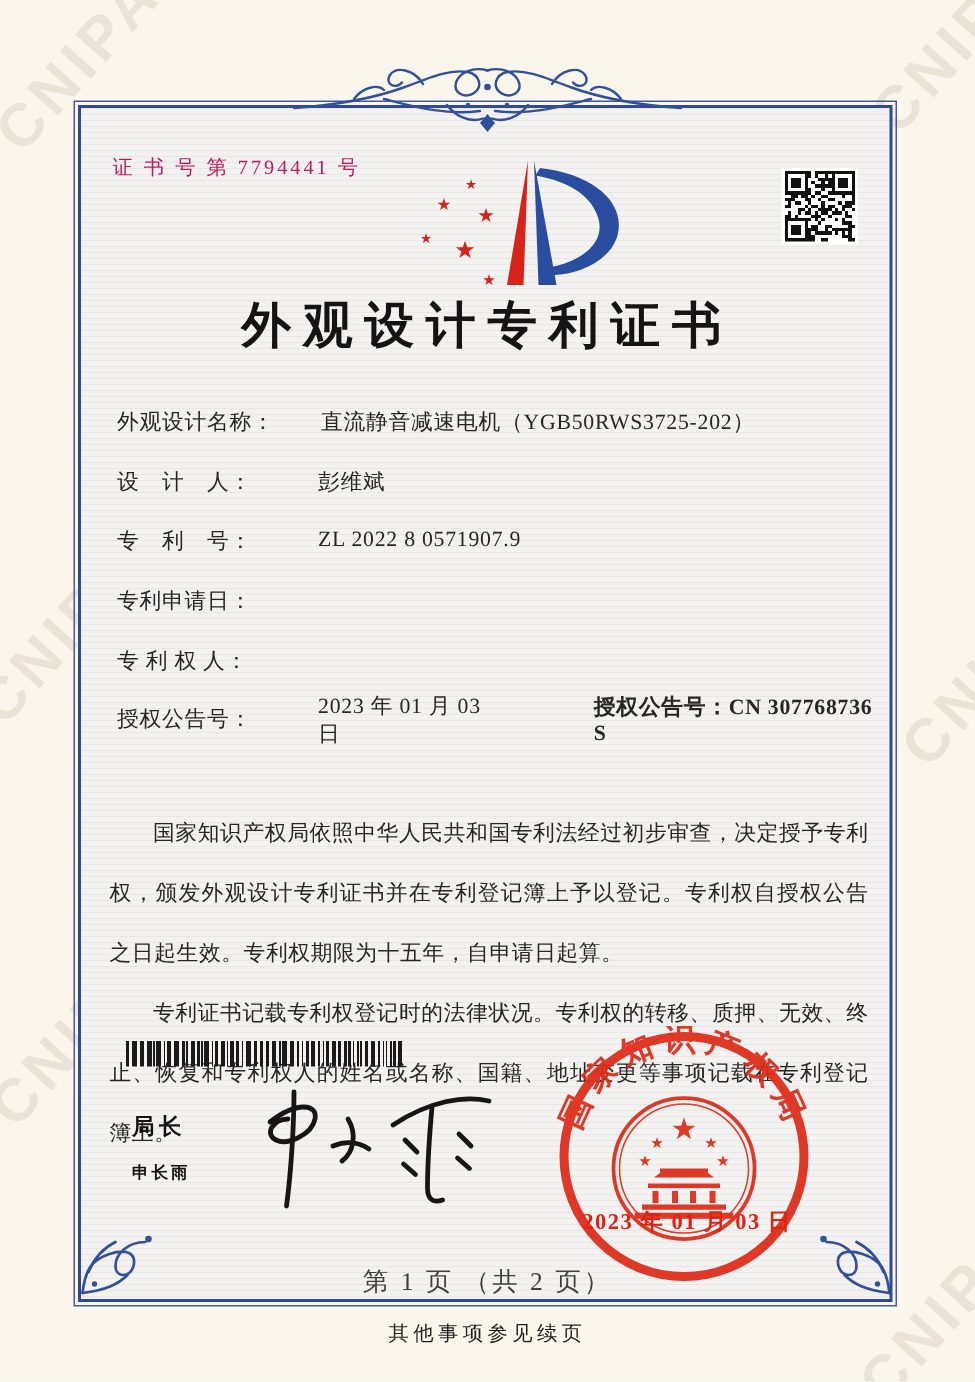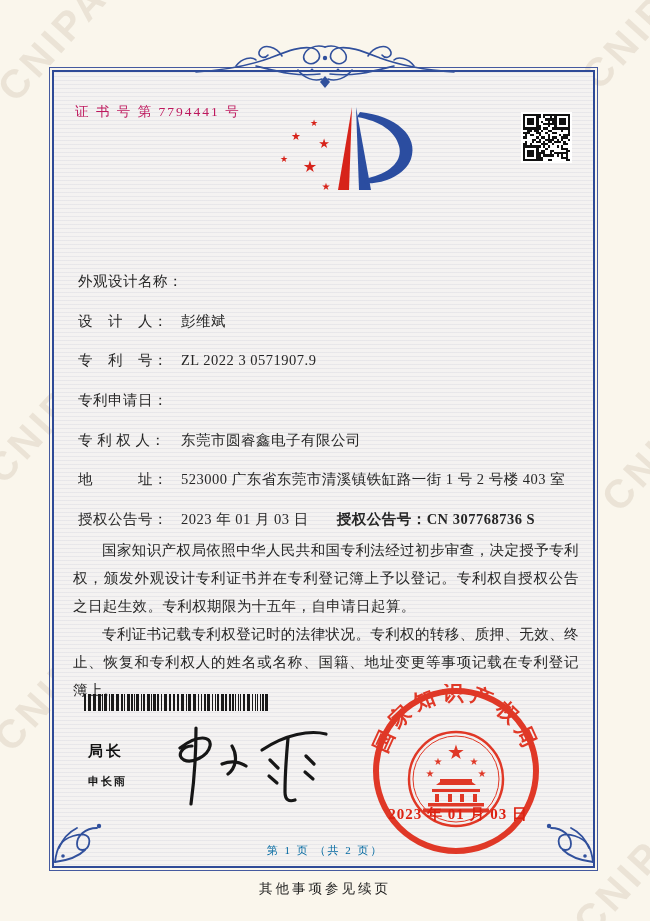--- a/index.html
+++ b/index.html
@@ -34,26 +34,26 @@
     position:absolute;left:75px;top:103px;font-size:13.5px;
     letter-spacing:2px;color:#be185d;
   }
   .logo{position:absolute;left:268px;top:102px;width:165px;height:92px;}
   .qr{position:absolute;left:521px;top:112px;width:47px;height:47px;background:#fff;padding:2px;}
   .doc-title{
     position:absolute;left:0;right:0;top:195px;text-align:center;
     font-size:33px;font-weight:700;letter-spacing:8px;color:#141414;
   }
   .fields{position:absolute;left:78px;top:262px;right:60px;}
-  .field-row{height:39.6px;display:flex;align-items:center;font-size:14.5px;letter-spacing:0.5px;}
+  .field-row{height:39.6px;display:flex;align-items:center;font-size:14.5px;letter-spacing:0.5px;gap:31px;}
   .flabel{display:inline-block;min-width:103px;}
   .grant-extra{margin-left:28px;font-weight:bold;}
   .paras{
     position:absolute;left:73px;top:536px;width:506px;
-    font-size:14.5px;line-height:28px;text-align:justify;color:#262626;
+    font-size:14.5px;line-height:40px;text-align:justify;color:#262626;
   }
   .paras p{margin:0;text-indent:2em;letter-spacing:0.4px;}
   .barcode{position:absolute;left:84px;top:694px;width:186px;height:17px;}
   .issuer-title{
     position:absolute;left:88px;top:742px;
     font-family:"Liberation Sans","DejaVu Sans",sans-serif;
     font-size:15px;font-weight:600;letter-spacing:3px;color:#141414;text-align:right;
   }
   .issuer-name{
     position:absolute;left:88px;top:774px;
@@ -61,21 +61,21 @@
     font-size:11px;font-weight:600;letter-spacing:2px;color:#141414;
   }
   .signature{position:absolute;left:158px;top:720px;width:190px;height:98px;}
   .seal{position:absolute;left:369px;top:684px;width:174px;height:174px;opacity:0.93;}
   .seal-date{
     position:absolute;left:378px;top:805px;width:160px;text-align:center;
     font-size:15px;font-weight:700;letter-spacing:1px;color:#dd2212;z-index:3;
   }
   .page-info{
     position:absolute;left:0;right:0;top:843px;text-align:center;
-    font-size:11px;letter-spacing:2px;color:#0369a1;
+    font-size:17px;letter-spacing:2px;color:#404040;
   }
   .cont-note{
     position:absolute;left:0;right:0;top:880px;text-align:center;
     font-size:13.5px;letter-spacing:3px;color:#1e1e1e;
   }
   .ornament-top{position:absolute;left:194px;top:36px;width:262px;height:54px;}
   .corner{position:absolute;width:58px;height:58px;}
   .corner.bl{left:51px;top:808px;}
   .corner.br{left:539px;top:808px;transform:scaleX(-1);}
 </style>
@@ -393,43 +393,40 @@
         <rect x="5" y="20" width="1" height="1" fill="#111"></rect>
         <rect x="6" y="20" width="1" height="1" fill="#111"></rect>
         <rect x="7" y="20" width="1" height="1" fill="#111"></rect>
         <rect x="8" y="20" width="1" height="1" fill="#111"></rect>
         <rect x="11" y="20" width="1" height="1" fill="#111"></rect>
         <rect x="12" y="20" width="1" height="1" fill="#111"></rect>
         <rect x="19" y="20" width="1" height="1" fill="#111"></rect>
         <rect x="20" y="20" width="1" height="1" fill="#111"></rect>
       </svg></div>
 
+  <div class="doc-title">外观设计专利证书</div>
 
   <div class="fields">
     <div class="field-row">
       <span class="flabel">外观设计名称：</span>
+        <span>直流静音减速电机（YGB50RWS3725-202）</span>
     </div>
     <div class="field-row">
       <span class="flabel">设　计　人：</span>
         <span>彭维斌</span>
     </div>
     <div class="field-row">
       <span class="flabel">专　利　号：</span>
-        <span>ZL 2022 3 0571907.9</span>
+        <span>ZL 2022 8 0571907.9</span>
     </div>
     <div class="field-row">
       <span class="flabel">专利申请日：</span>
     </div>
     <div class="field-row">
       <span class="flabel">专 利 权 人：</span>
-        <span>东莞市圆睿鑫电子有限公司</span>
-    </div>
-    <div class="field-row">
-      <span class="flabel">地　　　址：</span>
-        <span>523000 广东省东莞市清溪镇铁缸路一街 1 号 2 号楼 403 室</span>
     </div>
     <div class="field-row">
       <span class="flabel">授权公告号：</span>
         <span>2023 年 01 月 03 日</span>
       <span class="grant-extra"><span>授权公告号：</span><span>CN 307768736 S</span></span>
     </div>
   </div>
 
   <div class="paras">
     <p>国家知识产权局依照中华人民共和国专利法经过初步审查，决定授予专利权，颁发外观设计专利证书并在专利登记簿上予以登记。专利权自授权公告之日起生效。专利权期限为十五年，自申请日起算。</p>

